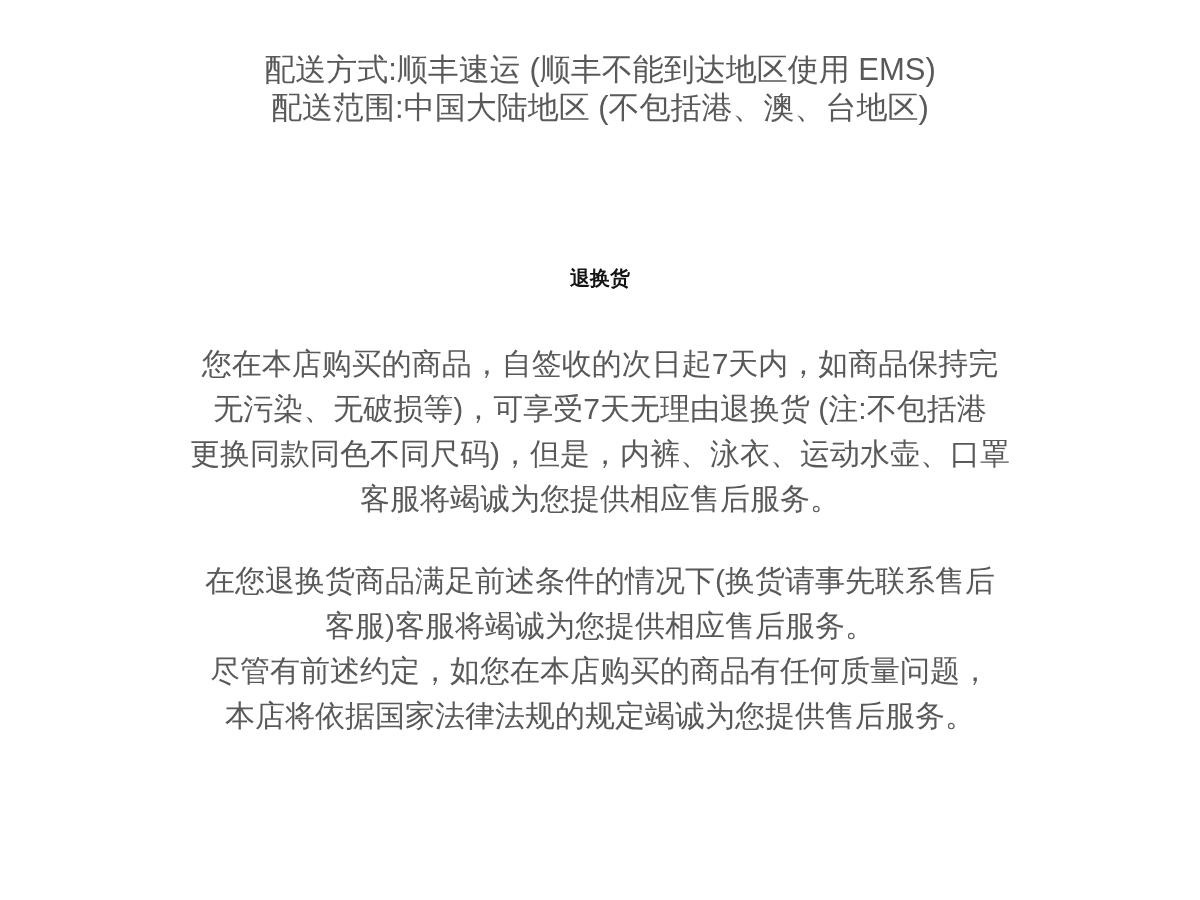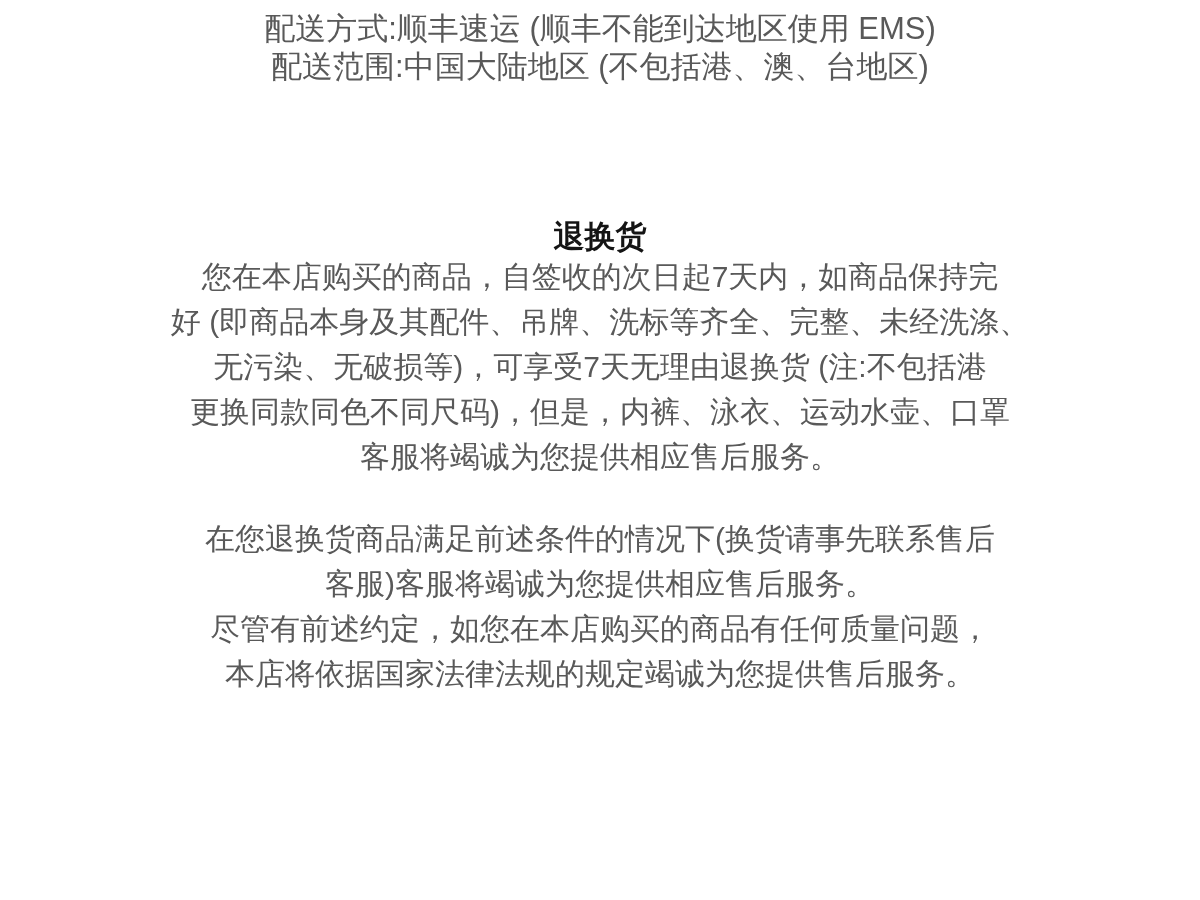--- a/index.html
+++ b/index.html
@@ -12,63 +12,63 @@
     width: 1200px;
     height: 900px;
     overflow: hidden;
     background: #ffffff;
     text-align: center;
     font-family: "Liberation Sans", "DejaVu Sans", sans-serif;
     color: #595959;
   }
   .shipping {
     padding-top: 10px;
+    margin-top: 41px;
   }
   .ship-line {
     font-size: 31px;
     line-height: 38px;
     color: #595959;
     white-space: nowrap;
   }
   .section-heading {
     margin-top: 134px;
-    font-size: 31px;
+    font-size: 20px;
     line-height: 34px;
     font-weight: bold;
     color: #141414;
   }
   .para {
     margin: 0 auto;
     width: 900px;
   }
   .para-line {
     font-size: 30px;
     line-height: 45px;
     color: #595959;
     white-space: nowrap;
   }
-  .para1 { }
+  .para1 { margin-top: 46px; }
   .para2 { margin-top: 37px; }
   .para3 { }
 </style>
 </head>
 <body>
 
 <div class="page">
 
   <div class="shipping">
     <div class="ship-line">配送方式:顺丰速运 (顺丰不能到达地区使用 EMS)</div>
     <div class="ship-line">配送范围:中国大陆地区 (不包括港、澳、台地区)</div>
   </div>
 
   <div class="section-heading">退换货</div>
 
   <div class="para para1">
     <div class="para-line">您在本店购买的商品，自签收的次日起7天内，如商品保持完</div>
-    <div class="para-line">好 (即商品本身及其配件、吊牌、洗标等齐全、完整、未经洗涤、</div>
     <div class="para-line">无污染、无破损等)，可享受7天无理由退换货 (注:不包括港</div>
     <div class="para-line">更换同款同色不同尺码)，但是，内裤、泳衣、运动水壶、口罩</div>
     <div class="para-line">客服将竭诚为您提供相应售后服务。</div>
   </div>
 
   <div class="para para2">
     <div class="para-line">在您退换货商品满足前述条件的情况下(换货请事先联系售后</div>
     <div class="para-line">客服)客服将竭诚为您提供相应售后服务。</div>
   </div>
 

